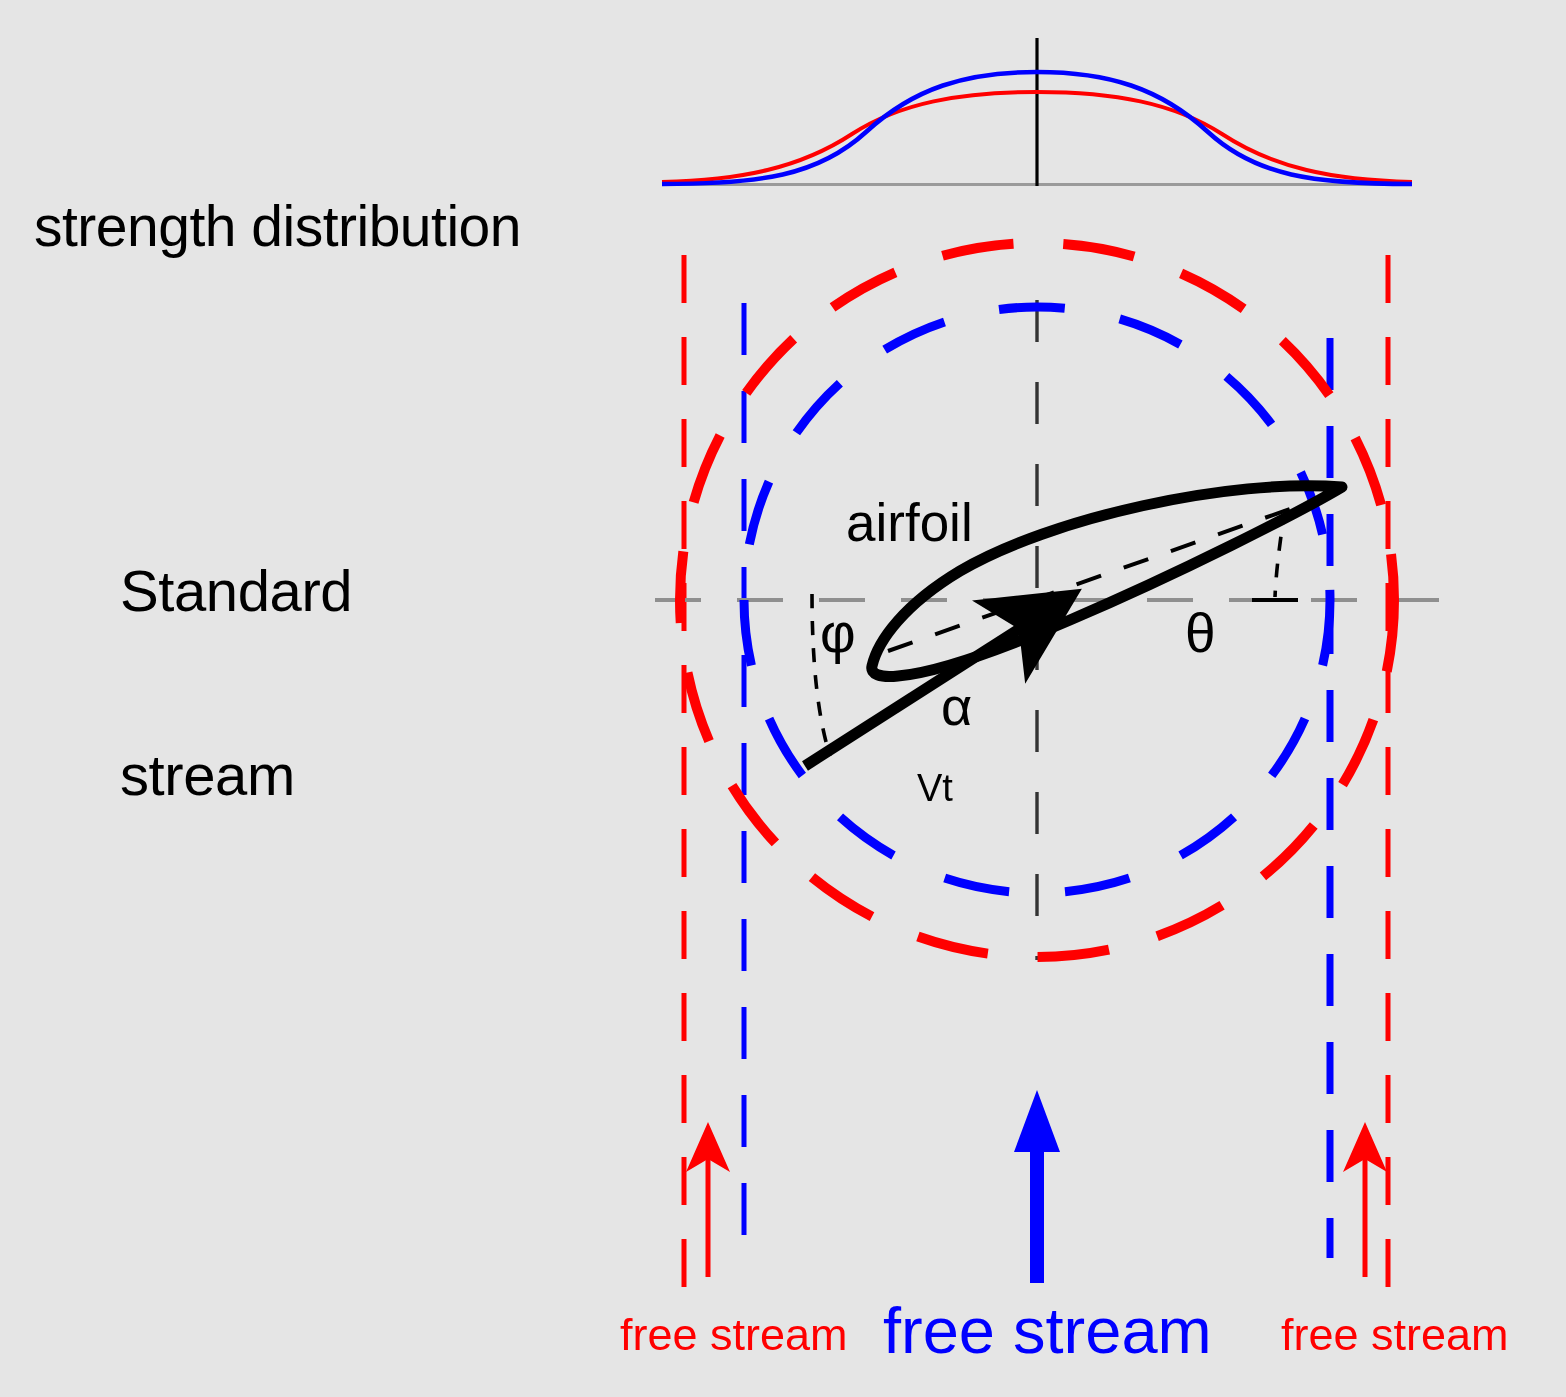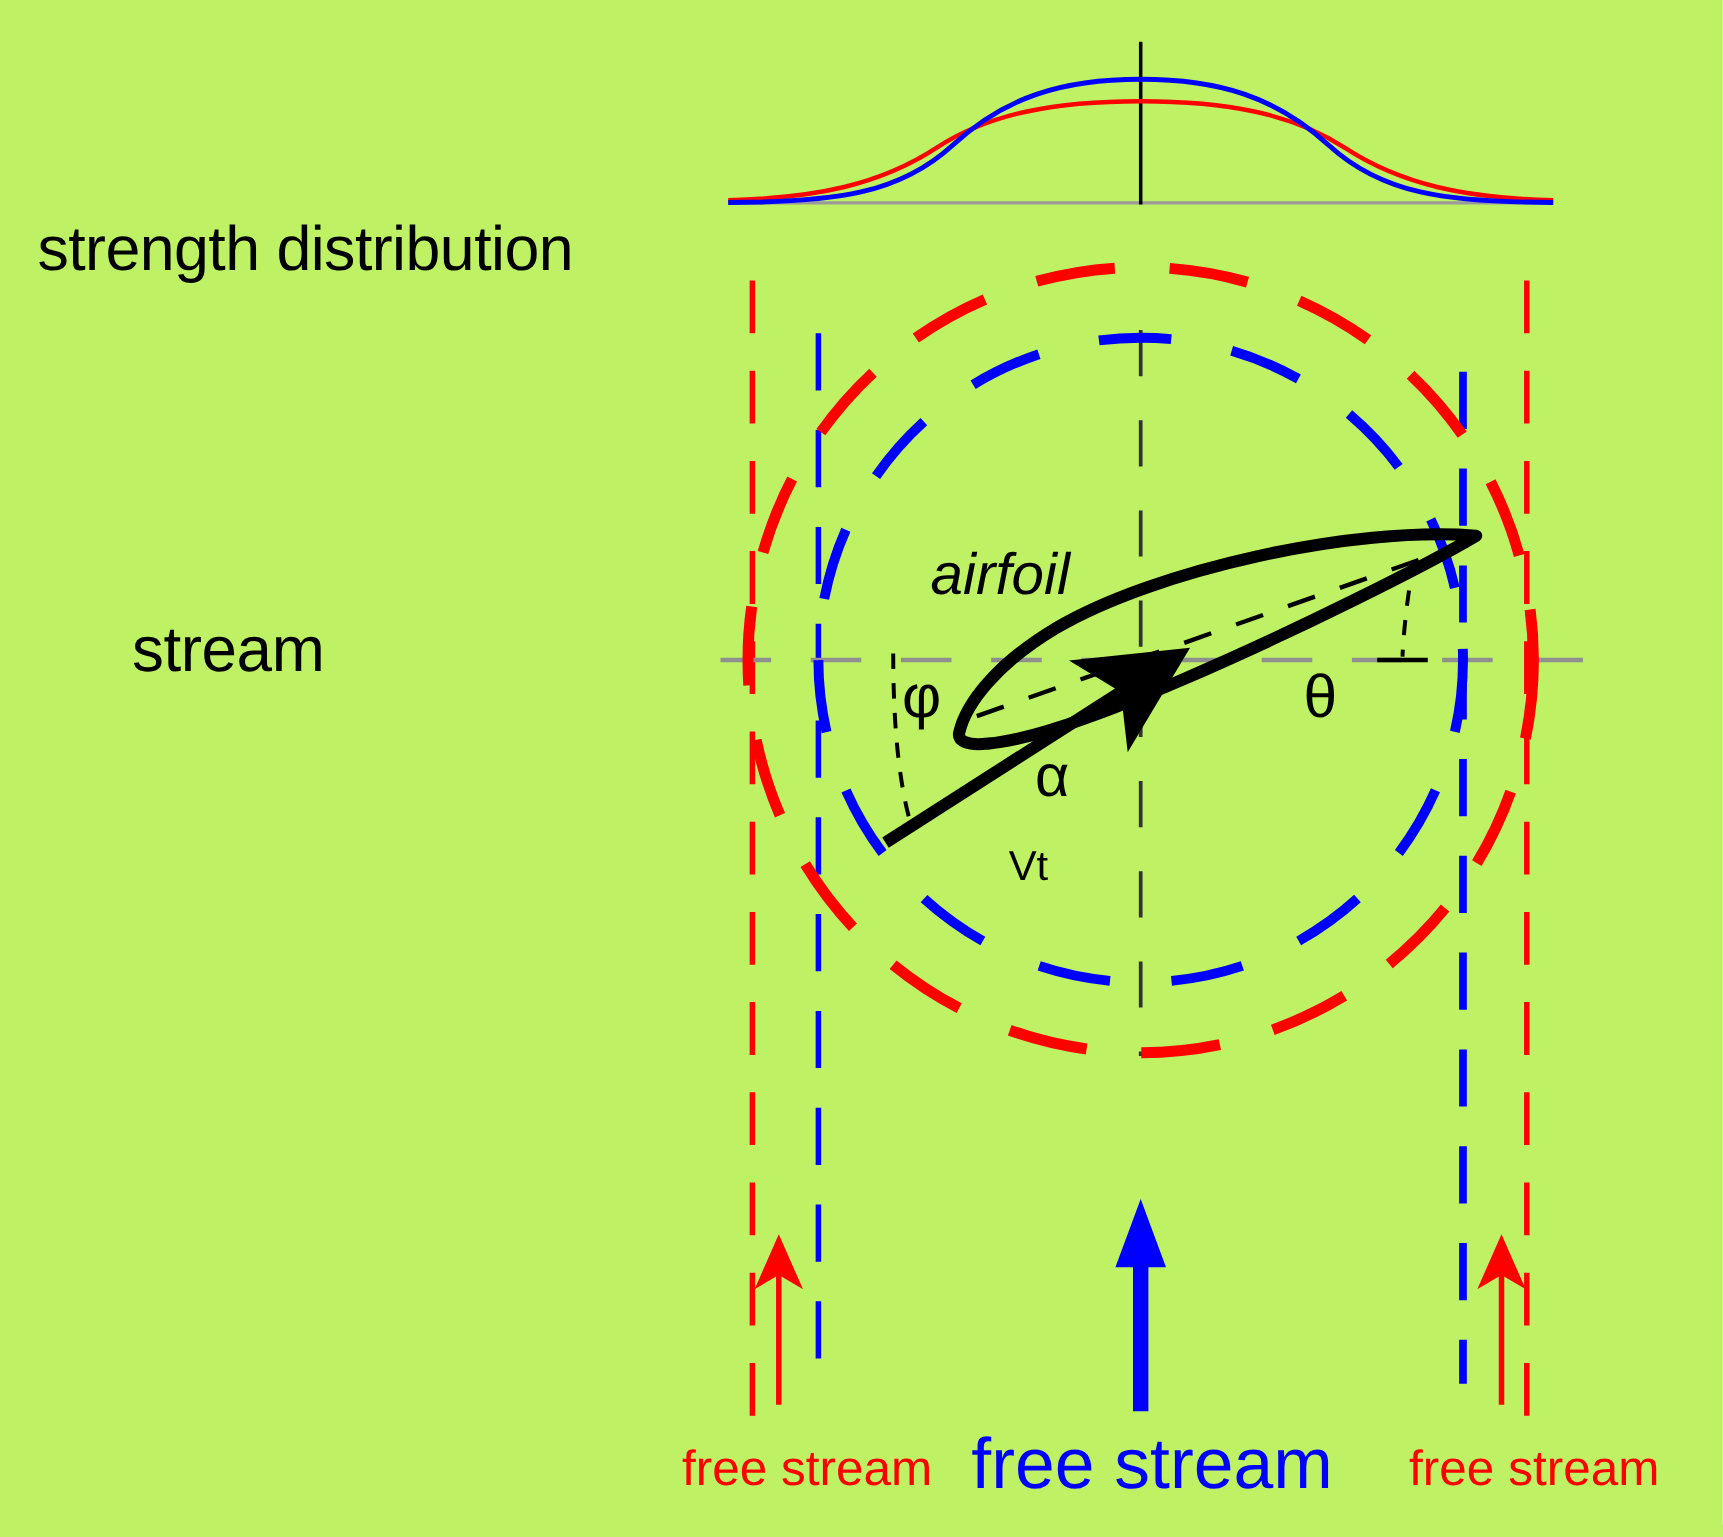--- a/index.html
+++ b/index.html
@@ -1,29 +1,29 @@
 <!DOCTYPE html>
 <html><head>
 <meta charset="utf-8">
 <style>
   html,body{margin:0;padding:0;background:#ffffff;}
   body{
     width:1566px;height:1397px;
     font-family:"Liberation Sans", sans-serif;
     overflow:hidden;position:relative;
   }
-  #stage{position:absolute;left:0;top:0;width:1566px;height:1397px;background:#bef264;}
+  #stage{position:absolute;left:0;top:0;width:1566px;height:1397px;background:#e5e5e5;}
   svg#canvas{position:absolute;left:0;top:0;width:1566px;height:1397px;}
 
   .lbl{position:absolute;white-space:pre;color:#000;line-height:1.06;}
   #label-strength-distribution{left:34px;top:196px;font-size:57px;letter-spacing:-0.5px;}
   #label-kernel{left:120px;top:437px;font-size:58px;letter-spacing:-0.4px;}
   #label-kernel div{margin:0;padding:0;}
 
-  #label-airfoil{left:846px;top:495px;font-size:53px;font-style:italic;}
+  #label-airfoil{left:846px;top:495px;font-size:53px;}
   #label-phi{left:820px;top:604px;font-size:55px;}
   #label-theta{left:1185px;top:604px;font-size:55px;}
   #label-alpha{left:941px;top:678px;font-size:54px;}
   #label-vt{left:917px;top:768px;font-size:38px;}
 
   .fs{position:absolute;white-space:pre;font-weight:normal;}
   #label-free-stream-left{left:620px;top:1309px;font-size:45px;color:#ff0000;}
   #label-free-stream-center{left:883px;top:1293px;font-size:65px;color:#0000ff;}
   #label-free-stream-right{left:1281px;top:1309px;font-size:45px;color:#ff0000;}
 </style>
@@ -89,20 +89,21 @@
       <line x1="708" y1="1277" x2="708" y2="1152" stroke="#ff0000" stroke-width="5" marker-end="url(#redHead)"></line>
       <line x1="1365" y1="1277" x2="1365" y2="1152" stroke="#ff0000" stroke-width="5" marker-end="url(#redHead)"></line>
 
       <polygon points="1030,1283 1030,1152 1014,1152 1037,1090 1060,1152 1044,1152 1044,1283" fill="#0000ff"></polygon>
     </g>
   </svg>
 
   <div class="lbl" id="label-strength-distribution">strength distribution</div>
 
   <div class="lbl" id="label-kernel">
+    <div>Standard</div>
     <div>stream</div>
   </div>
 
   <div class="lbl" id="label-airfoil">airfoil</div>
   <div class="lbl" id="label-phi">φ</div>
   <div class="lbl" id="label-theta">θ</div>
   <div class="lbl" id="label-alpha">α</div>
   <div class="lbl" id="label-vt">Vt</div>
 
   <div class="fs" id="label-free-stream-left">free stream</div>

